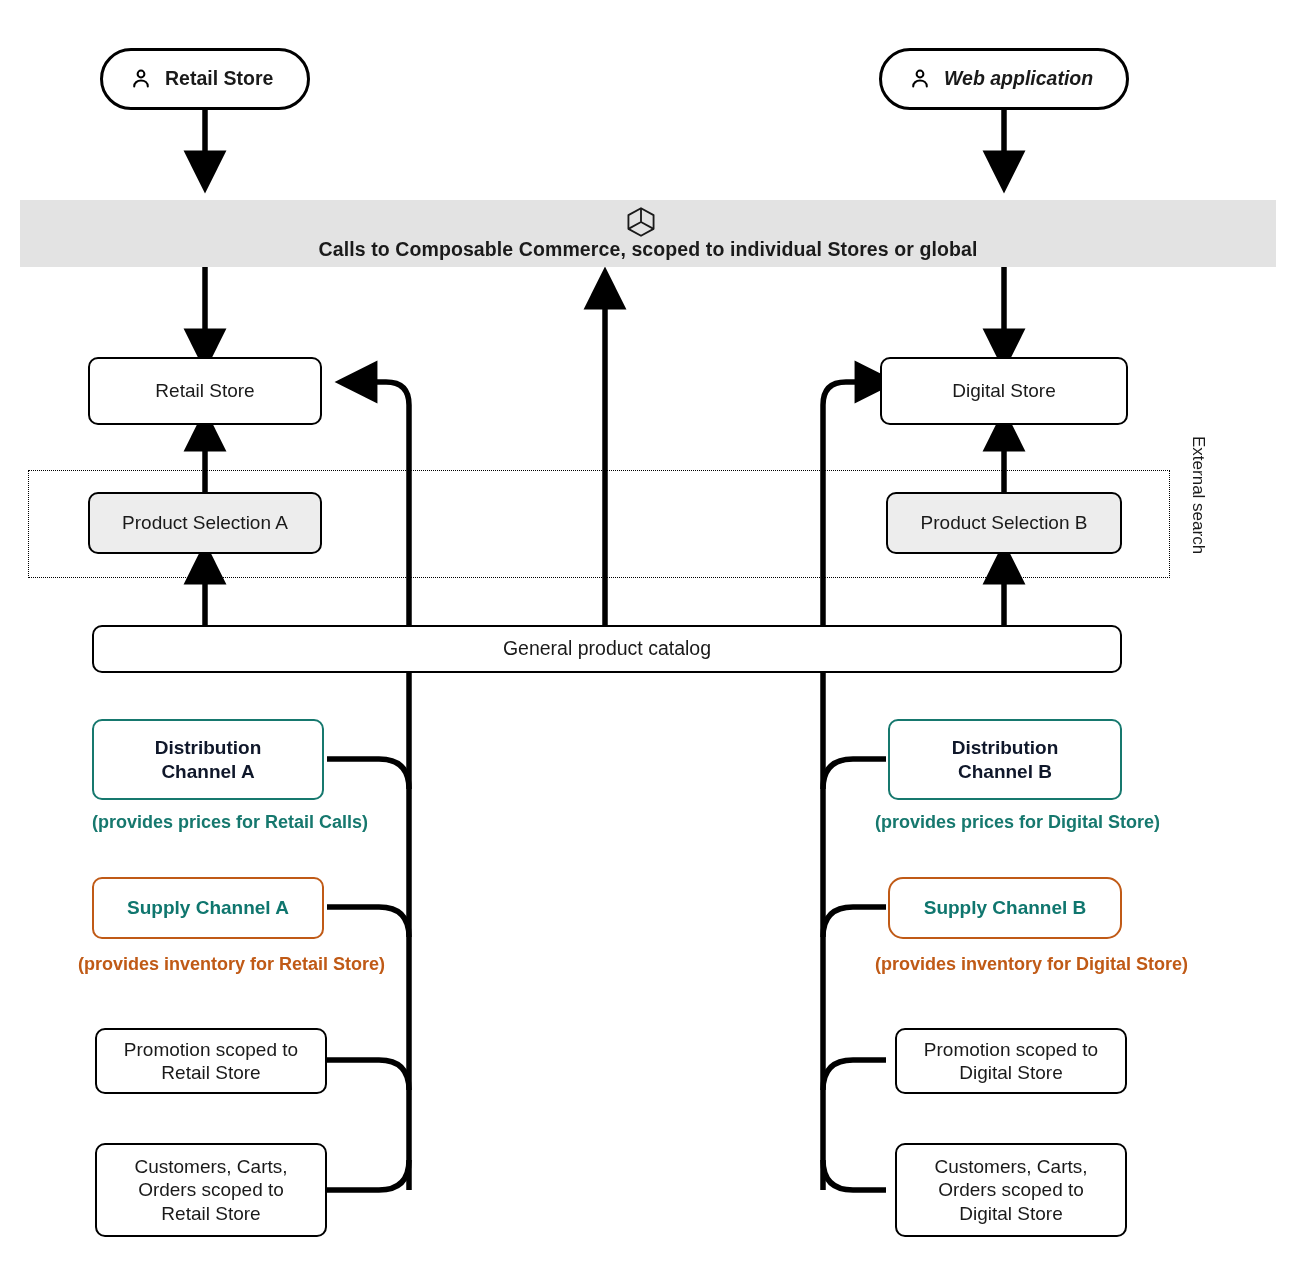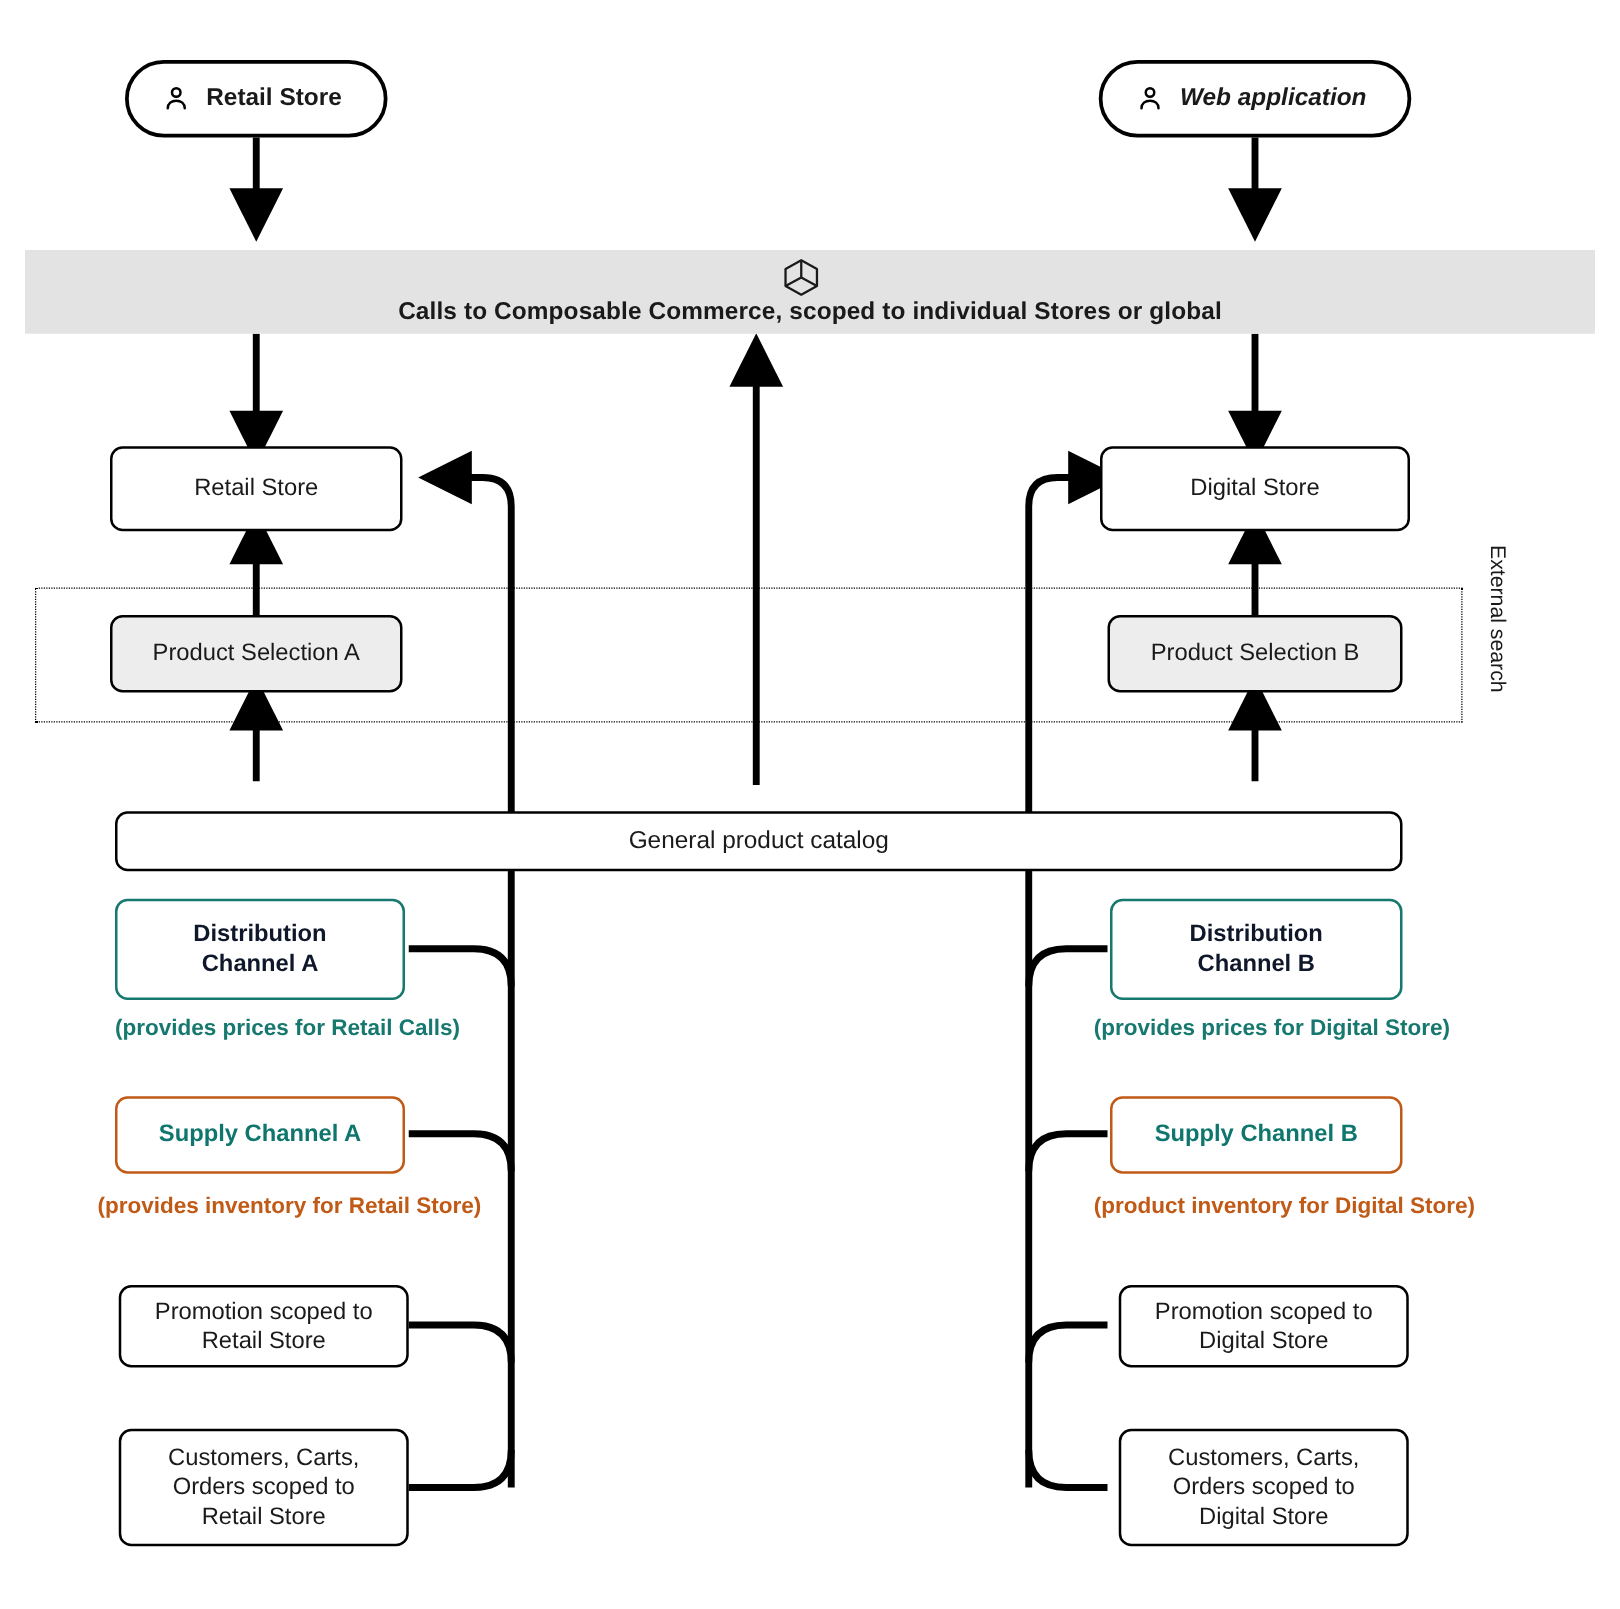--- a/index.html
+++ b/index.html
@@ -202,45 +202,45 @@
   <div class="dotted-region" style="left:28px; top:470px; width:1142px; height:108px;"></div>
   <div class="vert-label" style="left:1208px; top:436px;">External search</div>
 
   <div class="node shaded" style="left:88px; top:492px; width:234px; height:62px;">
     <span>Product Selection A</span>
   </div>
   <div class="node shaded" style="left:886px; top:492px; width:236px; height:62px;">
     <span>Product Selection B</span>
   </div>
 
-  <div class="node catalog" style="left:92px; top:625px; width:1030px; height:48px;margin-top:24px;">
+  <div class="node catalog" style="left:92px; top:625px; width:1030px; height:48px;">
     <span>General product catalog</span>
   </div>
 
   <div class="node teal" style="left:92px; top:719px; width:232px; height:81px; flex-direction:column;">
     <span>Distribution</span>
     <span>Channel A</span>
   </div>
   <div class="caption teal-text" style="left:92px; top:812px; width:260px;">(provides prices for Retail Calls)</div>
 
   <div class="node teal" style="left:888px; top:719px; width:234px; height:81px; flex-direction:column;">
     <span>Distribution</span>
     <span>Channel B</span>
   </div>
   <div class="caption teal-text" style="left:875px; top:812px; width:260px;">(provides prices for Digital Store)</div>
 
   <div class="node orange" style="left:92px; top:877px; width:232px; height:62px;">
     <span>Supply Channel A</span>
   </div>
   <div class="caption orange-text" style="left:78px; top:954px; width:260px;">(provides inventory for Retail Store)</div>
 
-  <div class="node orange" style="left:888px; top:877px; width:234px; height:62px;">
+  <div class="node orange" style="left:888px; top:877px; width:234px; height:62px;border-radius:15px;">
     <span>Supply Channel B</span>
   </div>
-  <div class="caption orange-text" style="left:875px; top:954px; width:260px;">(product inventory for Digital Store)</div>
+  <div class="caption orange-text" style="left:875px; top:954px; width:260px;">(provides inventory for Digital Store)</div>
 
   <div class="node" style="left:95px; top:1028px; width:232px; height:66px; flex-direction:column;">
     <span>Promotion scoped to</span>
     <span>Retail Store</span>
   </div>
   <div class="node" style="left:895px; top:1028px; width:232px; height:66px; flex-direction:column;">
     <span>Promotion scoped to</span>
     <span>Digital Store</span>
   </div>
 

